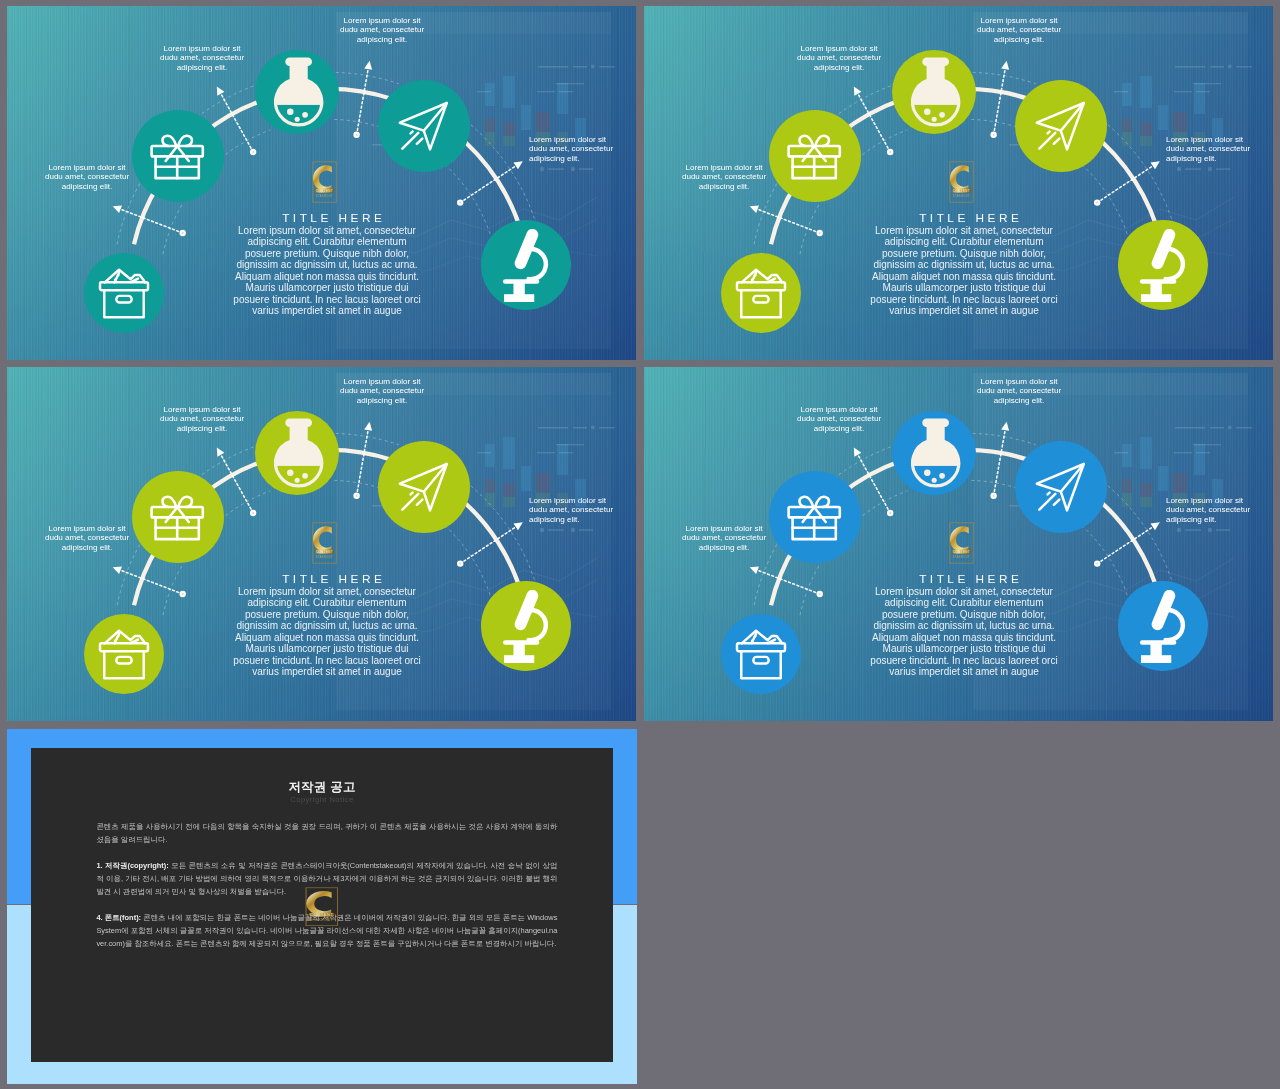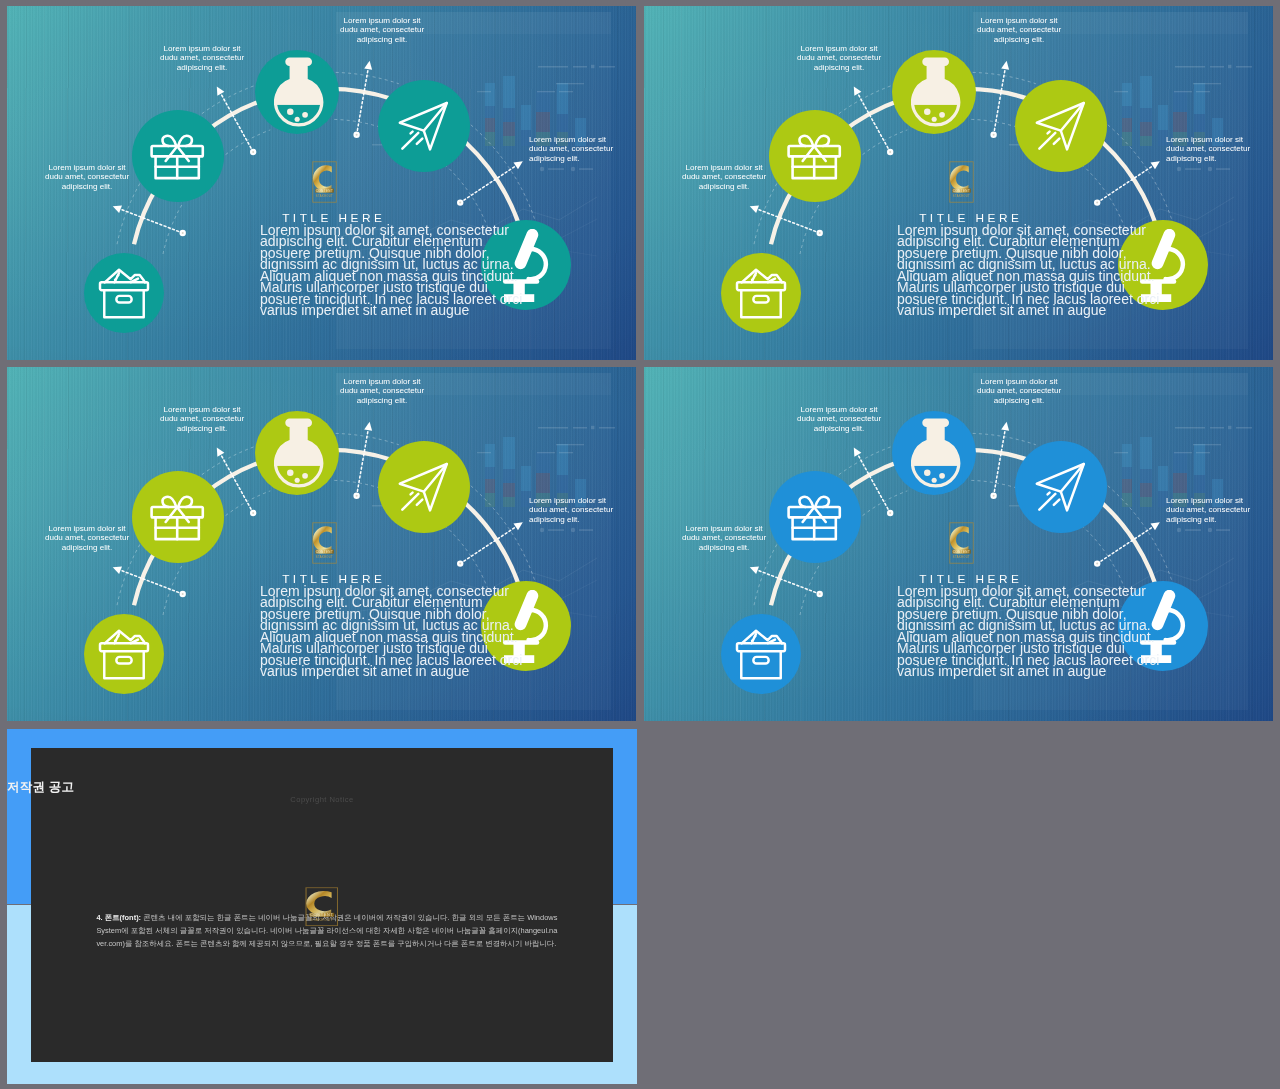--- a/index.html
+++ b/index.html
@@ -40,33 +40,33 @@
   .chartsvg{position:absolute;opacity:.55;}
 
   
   .node{position:absolute;border-radius:50%;}
   .node svg{position:absolute;left:0;top:0;}
   .arcsvg{position:absolute;left:0;top:0;}
   .cap{position:absolute;color:#ffffff;text-align:center;line-height:9.4px;
        font-size:8.1px;letter-spacing:-.02px;}
   .stitle{position:absolute;color:#ffffff;text-align:center;font-weight:normal;
        font-size:11.8px;letter-spacing:3.5px;text-indent:3.5px;}
-  .sbody{position:absolute;color:#eaf0f6;text-align:center;font-size:14px;
-       line-height:11.45px;margin-left:28px;}
+  .sbody{position:absolute;color:#eaf0f6;text-align:center;font-size:10px;
+       line-height:11.45px;}
   .sbody span{white-space:nowrap;}
 
   
   .wm{position:absolute;}
 
   
   .s5{position:absolute;overflow:hidden;}
   .s5top{position:absolute;left:0;right:0;top:0;background:#449df7;}
   .s5bot{position:absolute;left:0;right:0;bottom:0;background:#ade0fc;}
   .s5inner{position:absolute;background:#2a2a2a;}
-  .ktitle{position:absolute;left:0;width:100%;text-align:left;color:#f2f2f2;
+  .ktitle{position:absolute;left:0;width:100%;text-align:center;color:#f2f2f2;
        font-weight:bold;font-size:12.5px;letter-spacing:.2px;}
   .ksub{position:absolute;left:0;width:100%;text-align:center;color:#4c4c4c;
        font-size:7.6px;letter-spacing:.45px;}
   .kp{position:absolute;color:#c6c6c6;font-size:7.45px;line-height:13.4px;
       text-align:justify;text-justify:inter-character;word-break:break-all;}
   .kp b{color:#ececec;}
   .kwm{position:absolute;}
 </style>
 </head>
 <body>
@@ -912,20 +912,22 @@
   </svg></div>
         <div class="stitle" style="left:184px;top:205px;width:282px;">TITLE HERE</div>
         <div class="sbody" style="left:225px;top:219px;width:190px;"><span>Lorem ipsum dolor sit amet, consectetur</span><br><span>adipiscing elit. Curabitur elementum</span><br><span>posuere pretium. Quisque nibh dolor,</span><br><span>dignissim ac dignissim ut, luctus ac urna.</span><br><span>Aliquam aliquet non massa quis tincidunt.</span><br><span>Mauris ullamcorper justo tristique dui</span><br><span>posuere tincidunt. In nec lacus laoreet orci</span><br><span>varius imperdiet sit amet in augue</span></div>
       </div>
       <div class="s5 slide" style="left:7px;top:729px;width:630px;height:355px;">
         <div class="s5top" style="height:175px;"></div>
         <div class="s5bot" style="height:179px;"></div>
         <div class="s5inner" style="left:23.5px;top:19px;width:582.5px;height:314px;"></div>
         <div class="ktitle" style="top:49.5px;">저작권 공고</div>
         <div class="ksub" style="top:66px;">Copyright Notice</div>
+        <div class="kp" style="left:89.4px;top:90.5px;width:461px;">콘텐츠 제품을 사용하시기 전에 다음의 항목을 숙지하실 것을 권장 드리며, 귀하가 이 콘텐츠 제품을 사용하시는 것은 사용자 계약에 동의하셨음을 알려드립니다.</div>
+        <div class="kp" style="left:89.4px;top:129.6px;width:461px;"><b>1. 저작권(copyright):</b><span> 모든 콘텐츠의 소유 및 저작권은 콘텐츠스테이크아웃(Contentstakeout)의 제작자에게 있습니다. 사전 승낙 없이 상업적 이용, 기타 전시, 배포 기타 방법에 의하여 영리 목적으로 이용하거나 제3자에게 이용하게 하는 것은 금지되어 있습니다. 이러한 불법 행위 발견 시 관련법에 의거 민사 및 형사상의 처벌을 받습니다.</span></div>
         <div class="kp" style="left:89.4px;top:181.5px;width:461px;"><b>4. 폰트(font):</b><span> 콘텐츠 내에 포함되는 한글 폰트는 네이버 나눔글꼴의 저작권은 네이버에 저작권이 있습니다. 한글 외의 모든 폰트는 Windows System에 포함된 서체의 글꼴로 저작권이 있습니다. 네이버 나눔글꼴 라이선스에 대한 자세한 사항은 네이버 나눔글꼴 홈페이지(hangeul.naver.com)를 참조하세요. 폰트는 콘텐츠와 함께 제공되지 않으므로, 필요할 경우 정품 폰트를 구입하시거나 다른 폰트로 변경하시기 바랍니다.</span></div>
         <div class="kwm" style="left:297.6px;top:157.5px;width:33.6px;height:39.4px;opacity:.88;"><svg width="100%" height="100%" viewBox="0 0 26 43" preserveAspectRatio="none">
     <defs>
       <linearGradient id="gld9" x1="0" y1="0" x2="0.9" y2="1">
         <stop offset="0%" stop-color="#e8d387"></stop>
         <stop offset="18%" stop-color="#f7ecb4"></stop>
         <stop offset="38%" stop-color="#c79326"></stop>
         <stop offset="58%" stop-color="#e8c257"></stop>
         <stop offset="78%" stop-color="#f5e9a8"></stop>
         <stop offset="100%" stop-color="#9b6f14"></stop>

